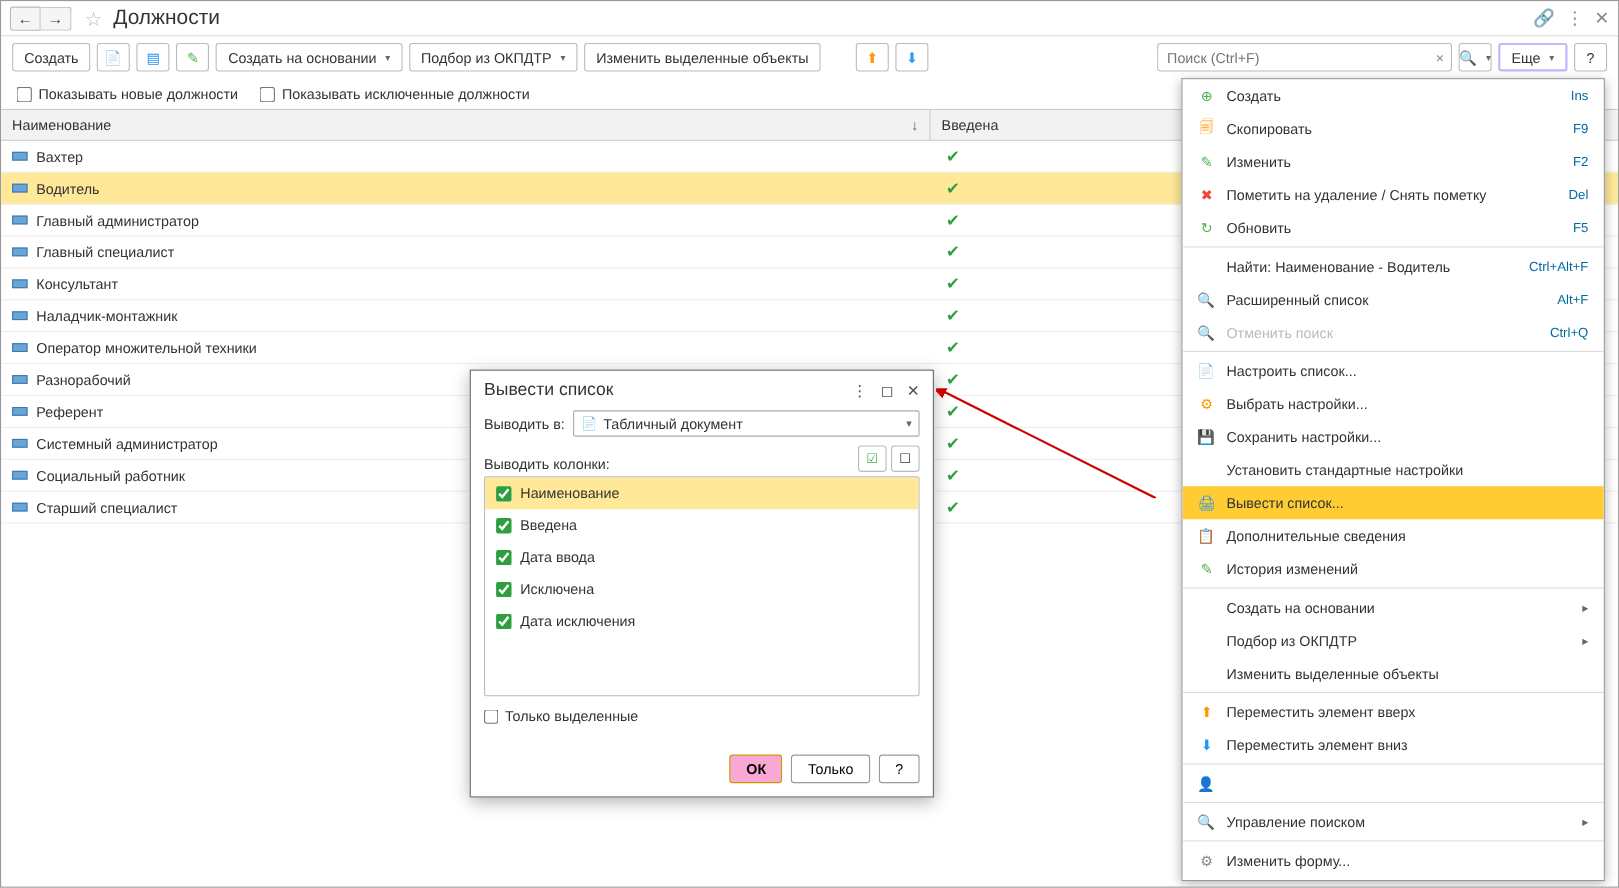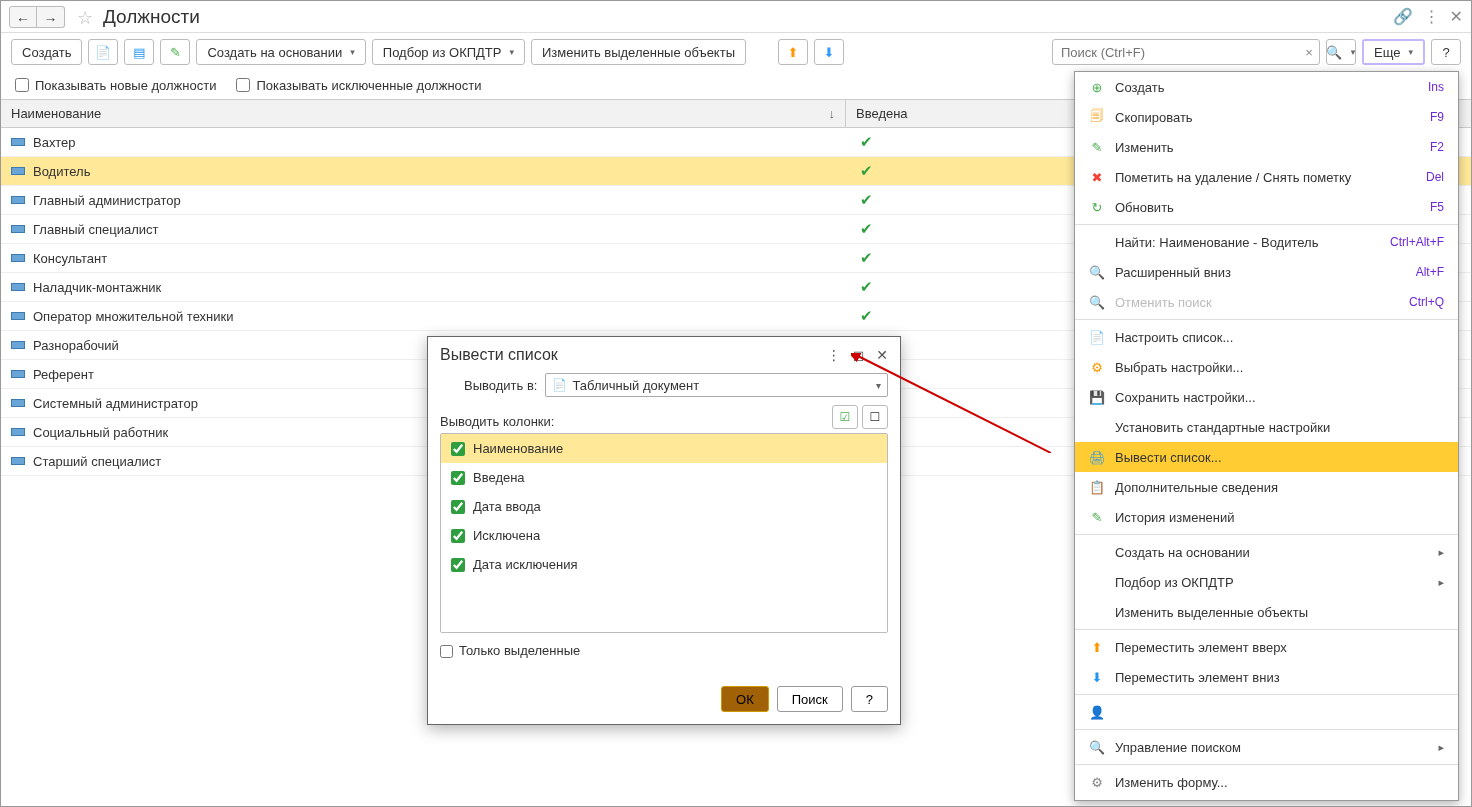--- a/index.html
+++ b/index.html
@@ -24,68 +24,68 @@
 .arrow-up { color: #ff9900; }
 .arrow-down { color: #3399ff; }
 .toolbar-right { margin-left: auto; display: flex; align-items: center; gap: 6px; }
 .search-box { width: 268px; height: 26px; border: 1px solid #bbb; border-radius: 3px; display: flex; align-items: center; }
 .search-box input { flex: 1; border: none; padding: 0 8px; font-size: 13px; outline: none; }
 .search-clear { width: 20px; text-align: center; color: #888; cursor: pointer; }
 .btn-more { border: 2px solid #c4b5fd; }
 
 
 .filters { display: flex; align-items: center; height: 28px; padding: 0 14px; gap: 20px; }
-.chk { display: flex; align-items: center; gap: 6px; }
+.chk { display: flex; align-items: flex-end; gap: 6px; }
 .chk input { width: 14px; height: 14px; }
 
 
 .table { border-top: 1px solid #ccc; }
 .thead { display: flex; background: #f2f2f2; border-bottom: 1px solid #ccc; height: 28px; align-items: center; }
 .th-name { flex: 0 0 845px; padding: 0 10px; display: flex; align-items: center; border-right: 1px solid #ccc; height: 100%; }
 .th-name .sort { margin-left: auto; color: #666; }
 .th-in { flex: 1; padding: 0 10px; }
 .tbody .row { display: flex; height: 29px; align-items: center; border-bottom: 1px solid #eee; }
 .row.selected { background: #ffe999; }
 .cell-name { flex: 0 0 845px; padding: 0 10px; display: flex; align-items: center; gap: 8px; }
 .cell-in { flex: 1; padding: 0 14px; color: #2e9e3f; font-size: 15px; }
 .row-ico { width: 14px; height: 8px; background: #6aa5d8; border: 1px solid #3d7ab0; display: inline-block; }
 
 
 .menu { position: absolute; top: 70px; right: 12px; width: 385px; background: #fff; border: 1px solid #999; box-shadow: 0 3px 10px rgba(0,0,0,0.3); max-height: 730px; overflow: hidden; }
 .menu-item { display: flex; align-items: center; height: 30px; padding: 0 14px; gap: 10px; cursor: pointer; }
 .menu-item.hl { background: #ffcc33; }
 .menu-item .mi-ico { width: 16px; height: 16px; display: flex; align-items: center; justify-content: center; font-size: 13px; }
 .menu-item .mi-label { flex: 1; }
-.menu-item .mi-short { color: #6d28d9; font-size: 12px; }
+.menu-item .mi-short { color: #0369a1; font-size: 12px; }
 .menu-item.has-sub::after { content: "▸"; color: #666; font-size: 11px; }
 .menu-sep { height: 1px; background: #ddd; margin: 2px 0; }
 .grey { color: #bbb; }
 
 
-.dialog { position: absolute; top: 335px; left: 426px; width: 474px; background: #fff; border: 1px solid #666; box-shadow: 0 4px 15px rgba(0,0,0,0.3); }
+.dialog { position: absolute; top: 335px; left: 426px; width: 422px; background: #fff; border: 1px solid #666; box-shadow: 0 4px 15px rgba(0,0,0,0.3); }
 .dlg-title { display: flex; align-items: center; height: 36px; padding: 0 12px; font-size: 16px; }
 .dlg-title-right { margin-left: auto; display: flex; gap: 12px; color: #555; }
 .dlg-title-right span { cursor: pointer; font-size: 14px; }
 .dlg-body { padding: 0 12px 10px; }
 .dlg-row { display: flex; align-items: center; margin-bottom: 8px; gap: 8px; }
-.dlg-row label { font-size: 13px; margin-left: 24px; }
+.dlg-row label { font-size: 13px; }
 .select { flex: 1; height: 24px; border: 1px solid #aaa; border-radius: 2px; display: flex; align-items: center; padding: 0 6px; font-size: 13px; }
 .select .sel-ico { width: 14px; height: 14px; margin-right: 6px; font-size: 12px; }
 .select .sel-drop { margin-left: auto; color: #666; font-size: 10px; }
 .col-head { display: flex; align-items: flex-end; margin: 8px 0 4px; }
 .col-head .ch-btns { margin-left: auto; display: flex; gap: 4px; }
 .ch-btn { width: 26px; height: 24px; border: 1px solid #bbb; background: #fff; border-radius: 3px; display: flex; align-items: center; justify-content: center; font-size: 12px; cursor: pointer; }
 .col-list { border: 1px solid #bbb; border-radius: 2px; height: 200px; overflow: hidden; }
 .col-item { display: flex; align-items: center; height: 29px; padding: 0 10px; gap: 8px; }
 .col-item.sel { background: #ffe999; }
 .col-item input { accent-color: #2e9e3f; width: 14px; height: 14px; }
 .only-sel { display: flex; align-items: flex-end; gap: 6px; margin: 10px 0; }
 .dlg-footer { display: flex; justify-content: flex-end; gap: 8px; padding: 8px 12px 12px; }
 .dlg-btn { height: 26px; padding: 0 14px; border: 1px solid #999; border-radius: 3px; background: #fff; cursor: pointer; font-size: 13px; }
-.dlg-btn.primary { background: #a16207; border-color: #cc9900; font-weight: normal; }
+.dlg-btn.primary { background: #f9a8d4; border-color: #cc9900; font-weight: bold; }
 
 
 .arrow-line { position: absolute; top: 352px; left: 850px; width: 200px; height: 100px; pointer-events: none; }
 
 
 .ic-green { color: #4caf50; }
 .ic-blue { color: #2196f3; }
 .ic-orange { color: #ff9800; }
 .ic-red { color: #f44336; }
 .ic-grey { color: #888; }
@@ -273,21 +273,21 @@
       <span class="mi-short">F5</span>
     </div>
     <div class="menu-sep"></div>
     <div class="menu-item">
       <span class="mi-ico "></span>
       <span class="mi-label">Найти: Наименование - Водитель</span>
       <span class="mi-short">Ctrl+Alt+F</span>
     </div>
     <div class="menu-item">
       <span class="mi-ico ic-blue">🔍</span>
-      <span class="mi-label">Расширенный вниз</span>
+      <span class="mi-label">Расширенный список</span>
       <span class="mi-short">Alt+F</span>
     </div>
     <div class="menu-item grey">
       <span class="mi-ico grey">🔍</span>
       <span class="mi-label">Отменить поиск</span>
       <span class="mi-short">Ctrl+Q</span>
     </div>
     <div class="menu-sep"></div>
     <div class="menu-item">
       <span class="mi-ico ic-blue">📄</span>
@@ -405,21 +405,21 @@
           <span>Дата исключения</span>
         </div>
       </div>
     <label class="only-sel">
       <input type="checkbox" style="">
         <span>Только выделенные</span>
     </label>
   </div>
   <div class="dlg-footer">
     <button class="dlg-btn primary">ОК</button>
-    <button class="dlg-btn">Поиск</button>
+    <button class="dlg-btn">Только</button>
     <button class="dlg-btn">?</button>
   </div>
 </div>
 
 <svg class="arrow-line" viewBox="0 0 200 100">
   <defs>
       <marker id="ah" markerWidth="10" markerHeight="10" refX="2" refY="3" orient="auto">
         <path d="M0,0 L0,6 L8,3 z" fill="#cc0000"></path>
       </marker>
     </defs>

